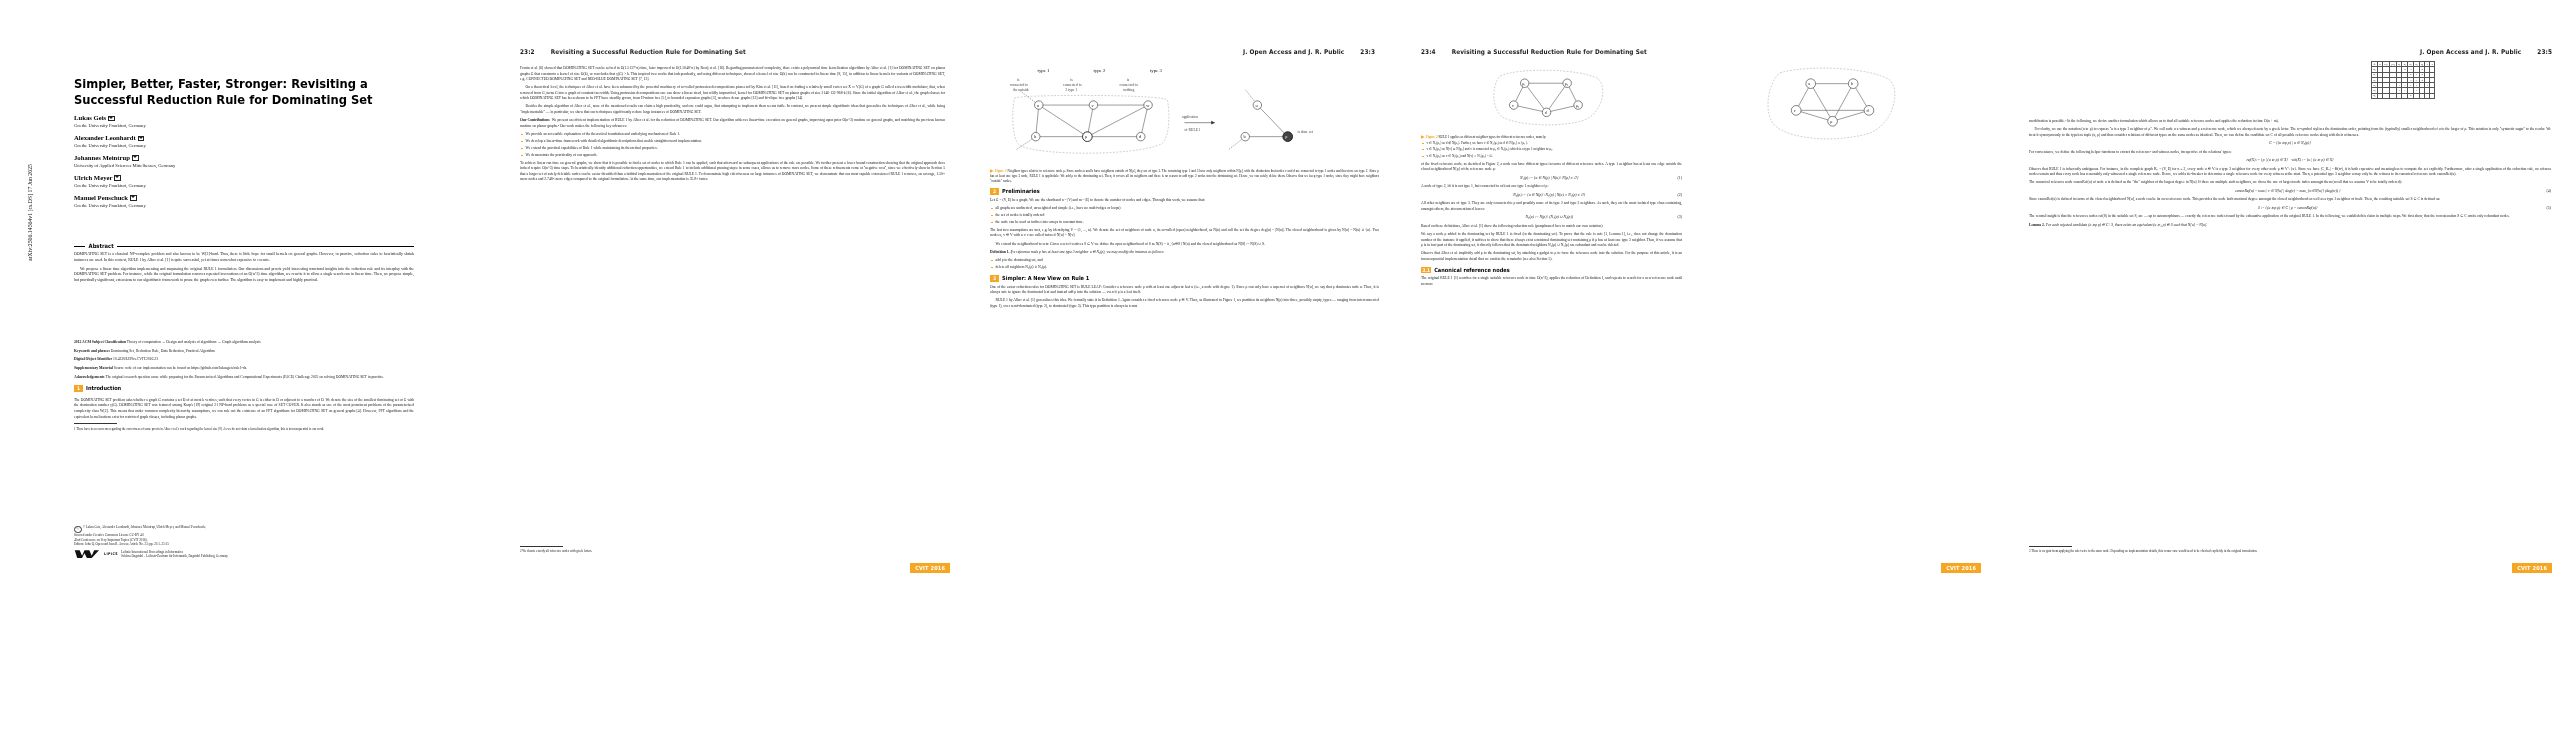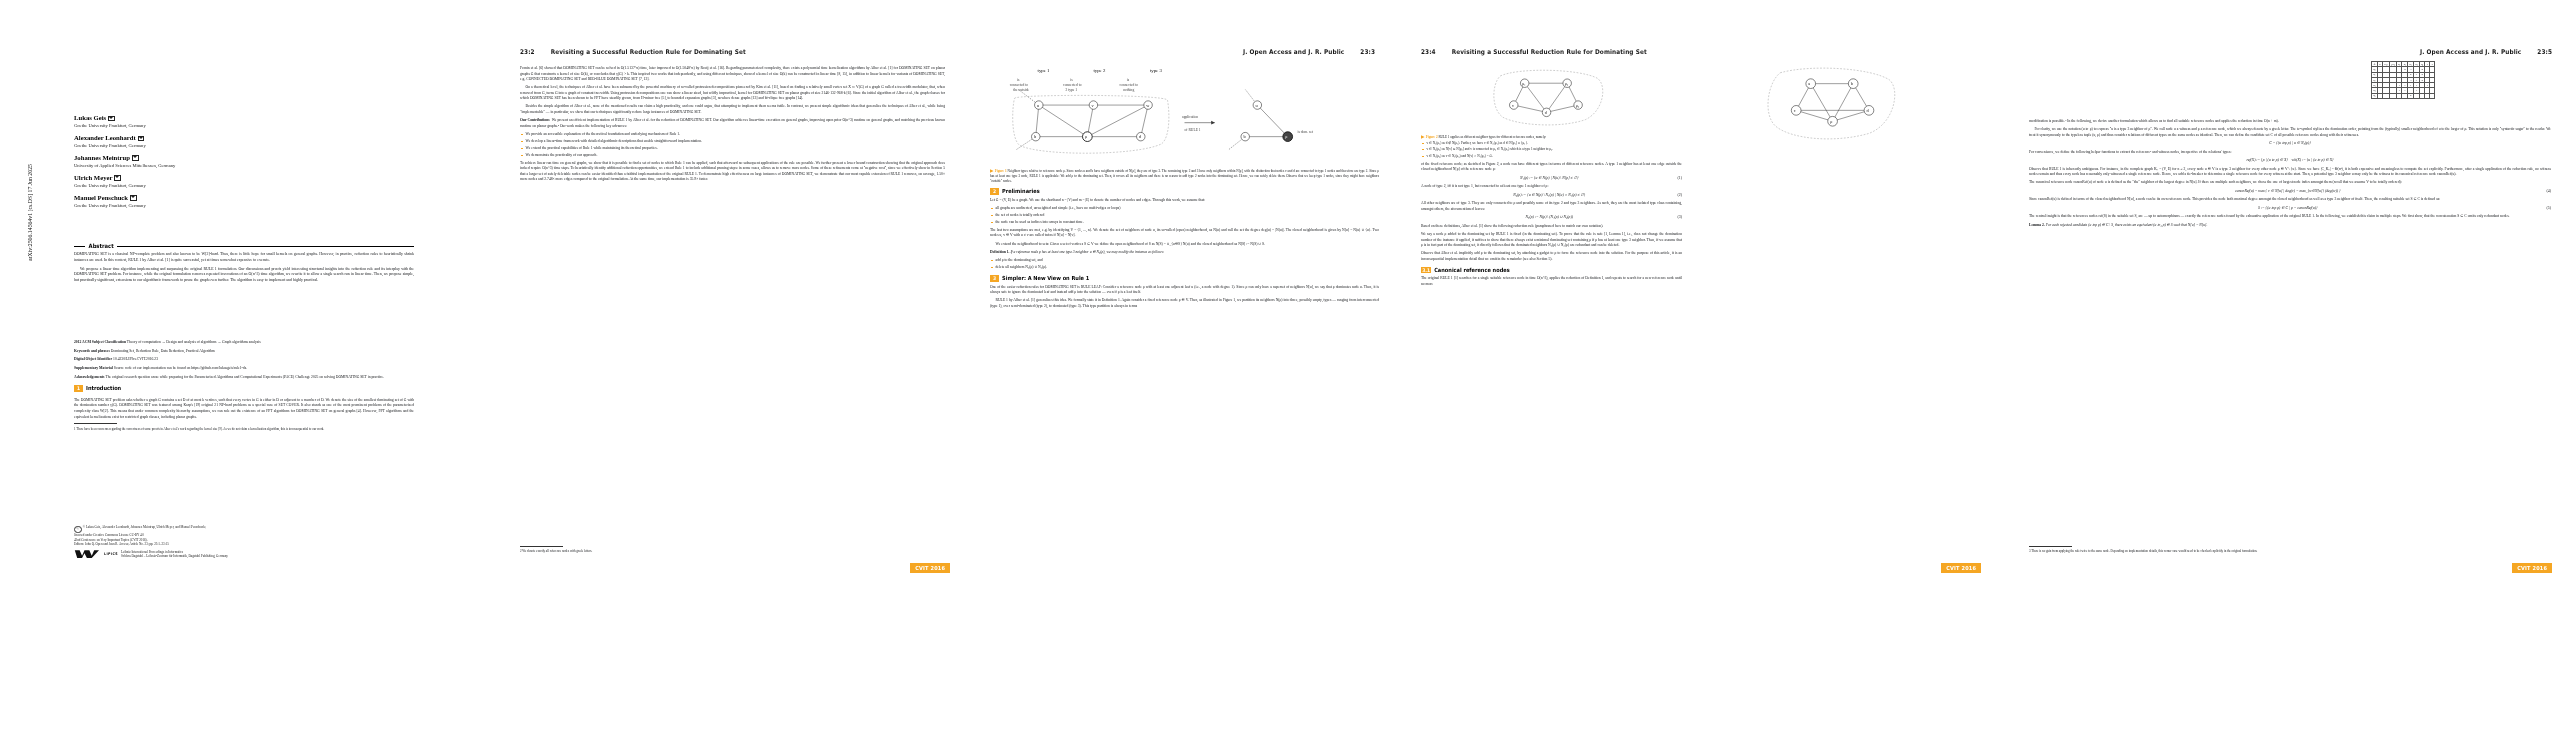--- a/index.html
+++ b/index.html
@@ -108,20 +108,21 @@
 </head>
 <body>
 
 <div id="sheet">
   <div class="pages">
 
     <div class="page p1">
 
       <div class="arxiv">arXiv:2506.14564v1  [cs.DS]  17 Jun 2025</div>
 
+      <div class="title">Simpler, Better, Faster, Stronger: Revisiting a Successful Reduction Rule for Dominating Set</div>
 
       <div class="authors">
         <div>
           <div class="au"><span>Lukas Geis</span><span class="env"></span></div>
           <div class="aff">Goethe University Frankfurt, Germany</div>
         </div>
         <div>
           <div class="au"><span>Alexander Leonhardt</span><span class="env"></span></div>
           <div class="aff">Goethe University Frankfurt, Germany</div>
         </div>

